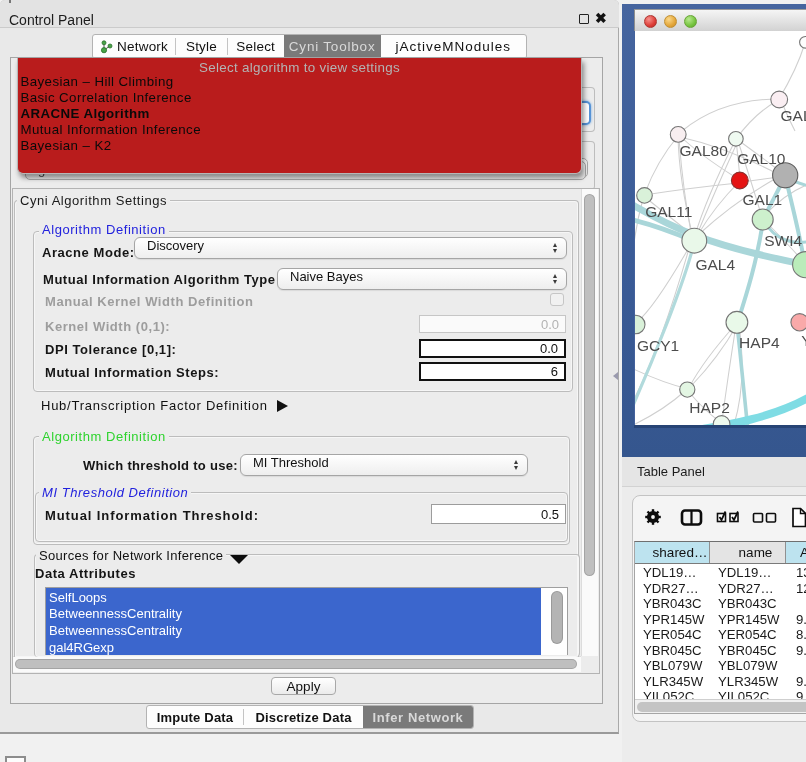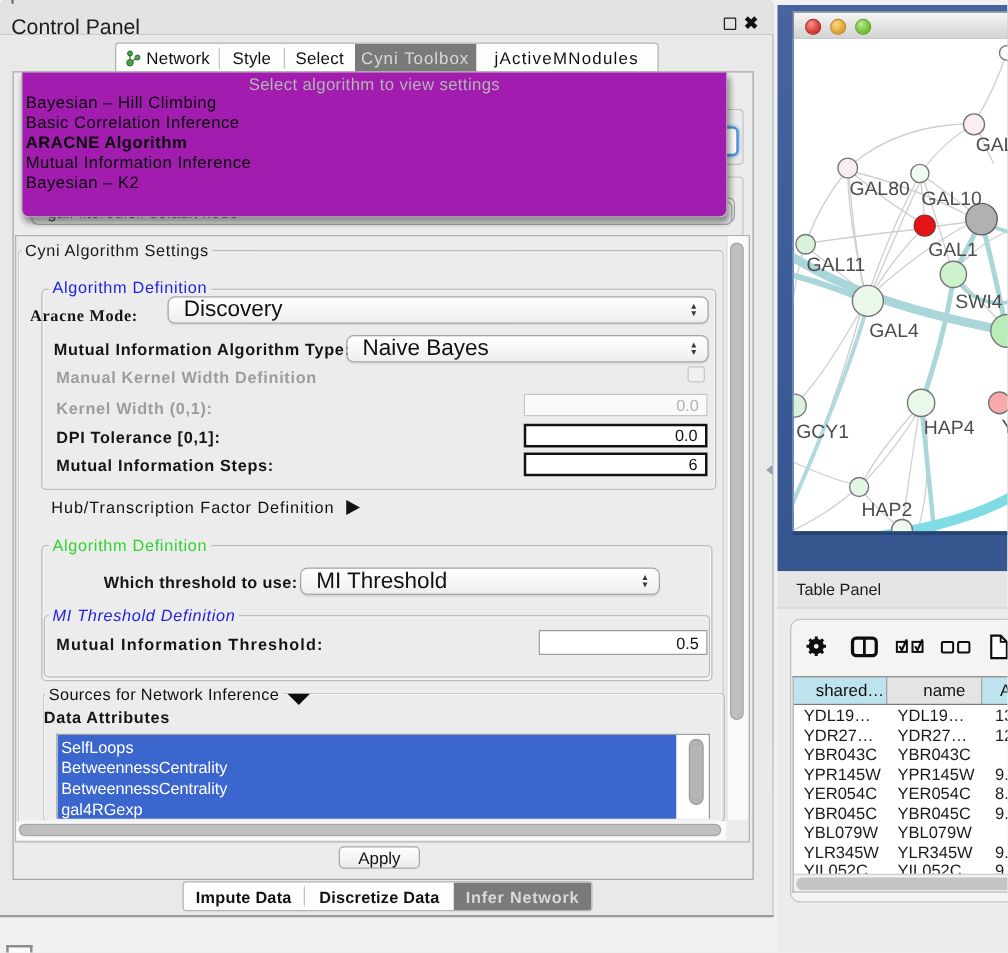--- a/index.html
+++ b/index.html
@@ -6,21 +6,21 @@
 body{width:806px;height:762px;overflow:hidden;background:#f1f1f1;
   font-family:"Liberation Sans", sans-serif;}
 #screen{position:relative;width:806px;height:762px;overflow:hidden;}
 .abs{position:absolute;}
 
 #win{left:0;top:5;width:618px;height:731px;background:#e9e9e9;
   border-right:1px solid #a9a9a9;border-top:1px solid #bbb;border-bottom:2px solid #9a9a9a;
   border-radius:5px 5px 0 0;}
 #titlebar{left:0;top:5;width:619px;height:27px;background:#e3e3e3;
   border-bottom:1px solid #cbcbcb;border-radius:5px 5px 0 0;}
-#titletext{left:9px;top:12px;font-size:17px;color:#1c1c1c;}
+#titletext{left:9px;top:12px;font-size:14px;color:#1c1c1c;}
 #minbox{left:579px;top:14px;width:8px;height:8px;border:1.5px solid #222;border-radius:1px;}
 #closex{left:595px;top:12px;font-size:14px;font-weight:bold;color:#111;line-height:13px;}
 
 .tabstrip{background:#fdfdfd;border:1px solid #b3b3b3;border-radius:3px;overflow:hidden;
   display:flex;align-items:center;font-size:13.5px;letter-spacing:0.2px;color:#111;}
 .tabstrip .seg{display:flex;align-items:center;justify-content:center;height:100%;}
 .tabstrip .sel{background:#7a7a7a;color:#d9d9d9;}
 .tabstrip .sepline{width:1px;height:70%;background:#c4c4c4;}
 #toptabs{left:92px;top:34px;width:433px;height:23px;}
 
@@ -28,34 +28,34 @@
 
 .group{border:1px solid #bcbcbc;border-radius:4px;box-shadow:inset 0 0 0 1px #f6f6f6;}
 .gtitle{position:absolute;background:#ececec;padding:0 3px;font-size:13px;letter-spacing:0.55px;}
 .blue{color:#2222dd;}
 .green{color:#2ed32e;}
 .bold{font-weight:bold;}
 .lbl{font-size:13px;font-weight:bold;color:#151515;white-space:nowrap;letter-spacing:0.55px;}
 .dlbl{font-size:13px;font-weight:bold;color:#9d9d9d;white-space:nowrap;letter-spacing:0.55px;}
 
 .combo{background:linear-gradient(#ffffff,#eeeeee);border:1px solid #a5a5a5;border-radius:6px;
-  font-size:18px;color:#111;display:flex;align-items:flex-end;box-shadow:0 1px 1px rgba(0,0,0,.08);}
+  font-size:13px;color:#111;display:flex;align-items:flex-start;box-shadow:0 1px 1px rgba(0,0,0,.08);}
 .combo .ctext{padding-left:12px;}
 .stepper{position:absolute;right:6px;top:50%;margin-top:-7px;width:8px;height:14px;}
 .stepper:before{content:"";position:absolute;left:1px;top:2px;
   border-left:2.8px solid transparent;border-right:2.8px solid transparent;border-bottom:4.5px solid #3a3a3a;}
 .stepper:after{content:"";position:absolute;left:1px;bottom:2px;
   border-left:2.8px solid transparent;border-right:2.8px solid transparent;border-top:4.5px solid #3a3a3a;}
 
 .tf{background:#fff;font-size:13px;color:#111;text-align:right;
   display:flex;align-items:center;justify-content:flex-end;padding-right:6px;box-sizing:border-box;}
 
 .sbthumb{background:#bfbfbf;border-radius:6px;box-shadow:inset 0 0 0 1px rgba(0,0,0,0.14);}
 
-#popup{left:17px;top:58px;width:563px;height:115px;background:#a21caf;
+#popup{left:17px;top:58px;width:563px;height:115px;background:#b91c1c;
   border:1px solid #b7b7b7;border-top:none;border-radius:0 0 6px 6px;
   box-shadow:2px 4px 5px rgba(0,0,0,.42);}
 #popup .hint{position:absolute;left:0;top:2px;width:100%;text-align:center;color:#b4b4b4;font-size:13.4px;letter-spacing:0.3px;}
 #popup .item{position:absolute;left:2.5px;font-size:13.3px;letter-spacing:0.4px;color:#0a0a0a;white-space:nowrap;}
 
 #bottabs{left:146px;top:705px;width:326px;height:22px;font-weight:bold;font-size:13px;}
 
 #desktop{left:622px;top:4px;width:184px;height:453px;background:linear-gradient(#46659f,#3a5b97 55%,#35568e);}
 #nettitle{left:634px;top:9px;width:172px;height:21px;
   background:linear-gradient(#f5f5f5,#d2d2d2);border-top:1px solid #9a9a9a;border-left:1px solid #8e8e8e;}
@@ -279,21 +279,21 @@
 
     <div class="abs" style="left:2px;top:598px;width:568px;height:15px;background:#fafafa;border-top:1px solid #dcdcdc;"></div>
     <div class="abs sbthumb" style="left:4px;top:601px;width:562px;height:10px;"></div>
 
     <div class="abs group" style="left:3px;top:142px;width:563px;height:456px;border-bottom:none;border-radius:4px 4px 0 0;"></div>
     <div class="abs gtitle" style="left:6px;top:135px;color:#1a1a1a;">Cyni Algorithm Settings</div>
 
     <div class="abs group" style="left:22px;top:173px;width:538px;height:159px;"></div>
     <div class="abs gtitle blue" style="left:28px;top:164px;">Algorithm Definition</div>
 
-    <div class="abs lbl" style="left:13px;top:187px;font-family:Liberation Serif, serif;">Aracne Mode:</div>
+    <div class="abs lbl" style="left:31px;top:187px;">Aracne Mode:</div>
     <div class="abs combo" style="left:123px;top:179px;width:431px;height:20px;">
       <span class="ctext">Discovery</span>
         <span class="stepper"></span>
       </div>
 
     <div class="abs lbl" style="left:32px;top:214px;">Mutual Information Algorithm Type:</div>
     <div class="abs dlbl" style="left:34px;top:236px;">Manual Kernel Width Definition</div>
 
     <div class="abs combo" style="left:266px;top:210px;width:288px;height:20px;">
       <span class="ctext">Naive Bayes</span>

